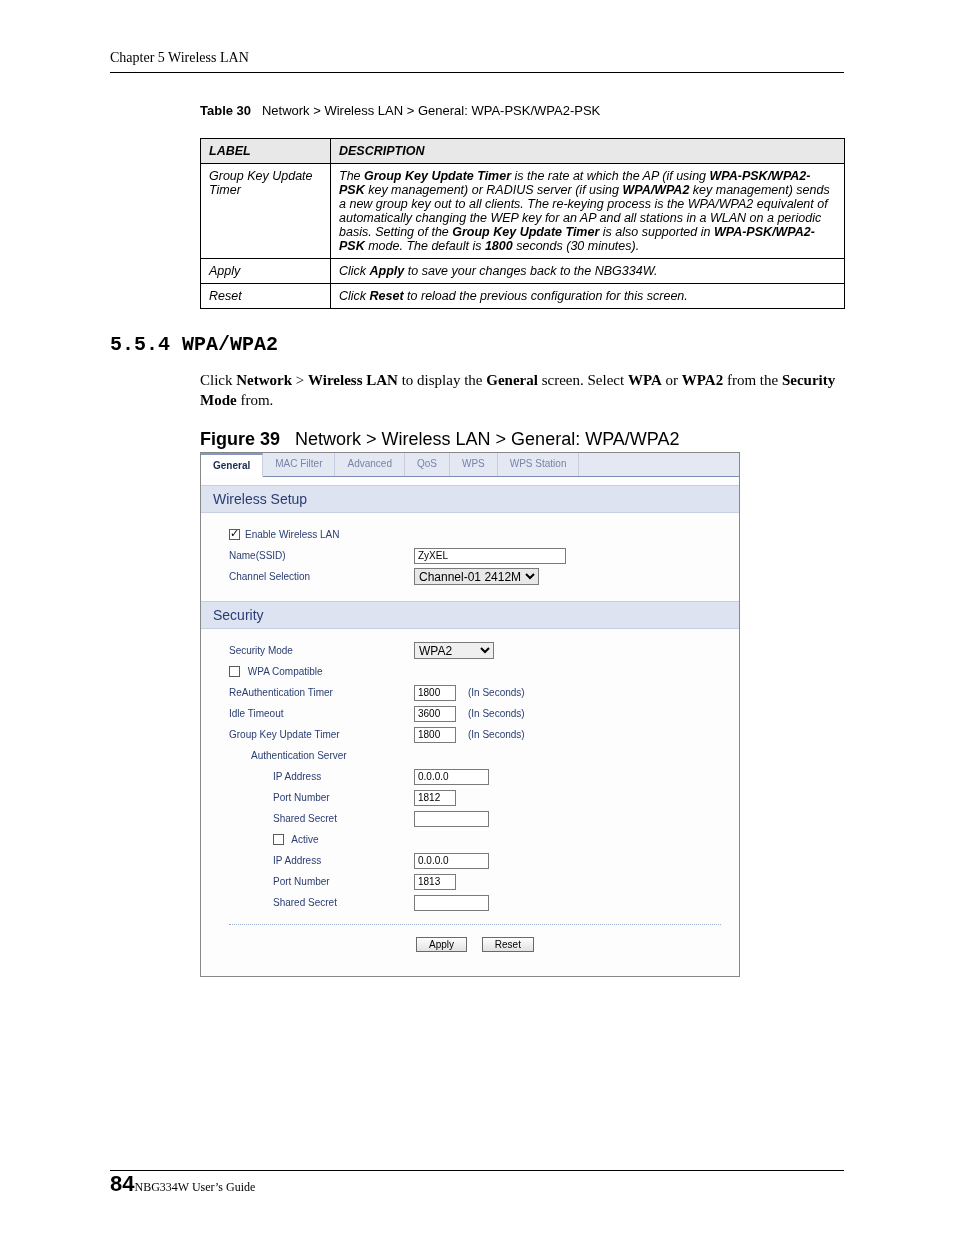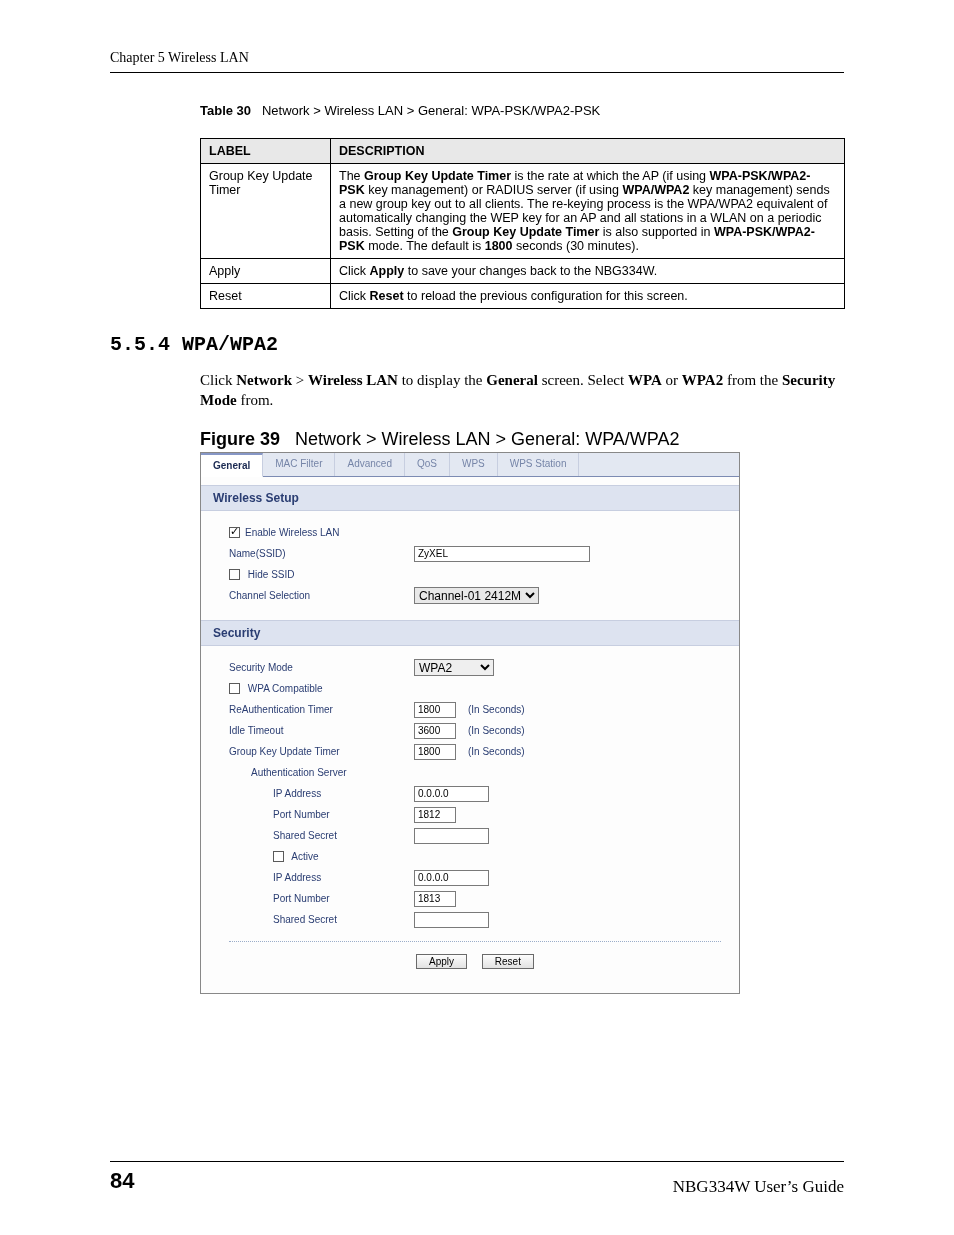--- a/index.html
+++ b/index.html
@@ -23,20 +23,21 @@
       margin-left: 90px;
       margin-bottom: 20px;
     }
     .table-caption b { font-weight: bold; }
     table.doc-table {
       border-collapse: collapse;
       width: 645px;
       margin-left: 90px;
       margin-bottom: 24px;
       font-size: 12.5px;
+      font-style: italic;
     }
     table.doc-table th, table.doc-table td {
       border: 1px solid #000;
       padding: 5px 8px;
       text-align: left;
       vertical-align: top;
     }
     table.doc-table th {
       background: #e8e8e8;
       font-weight: bold;
@@ -86,22 +87,22 @@
       color: #1b2a52;
       font-weight: bold;
       background: #fff;
       border-top: 2px solid #8697c6;
       border-bottom: 1px solid #fff;
       margin-bottom: -1px;
     }
     .section-bar {
       background: #dde3f0;
       color: #2a3d72;
-      font-weight: bold;
-      font-size: 12px;
+      font-weight: normal;
+      font-size: 14px;
       padding: 5px 12px;
       border-top: 1px solid #c7cee0;
       border-bottom: 1px solid #c7cee0;
     }
     .form-area {
       padding: 10px 18px 12px 28px;
     }
     .form-row {
       display: flex;
       align-items: center;
@@ -135,21 +136,21 @@
     }
     .text-input {
       border: 1px solid #7a7a7a;
       font-size: 10px;
       padding: 1px 3px;
       height: 16px;
       background: #fff;
       color: #000;
       font-family: Verdana, Arial, sans-serif;
     }
-    .text-input.w-ssid { width: 176px; }
+    .text-input.w-ssid { width: 152px; }
     .text-input.w-num  { width: 42px; }
     .text-input.w-ip   { width: 75px; }
     .select-input {
       border: 1px solid #7a7a7a;
       font-size: 12px;
       height: 17px;
       background: #efefef;
       font-family: Verdana, Arial, sans-serif;
     }
     .select-input.w-chan { width: 125px; background:#e8e8e8;}
@@ -169,32 +170,30 @@
       margin: 0 6px;
       font-family: Verdana, Arial, sans-serif;
     }
     
     .page-footer {
       position: absolute;
       bottom: 38px;
       left: 110px;
       right: 110px;
       border-top: 1px solid #000;
-      padding-top: 6px;
       display: flex;
-      justify-content: space-between;
       align-items: flex-start;
     }
     .page-number {
       font-size: 22px;
       font-weight: bold;
       font-family: Arial, sans-serif;
     }
     .guide-name {
-      font-size: 17px;
+      font-size: 12px;
       font-family: "Times New Roman", serif;
       margin-top: 9px;
     }
   </style>
 </head>
 <body>
 
 <div class="chapter-header">Chapter 5 Wireless LAN</div>
 
 <div class="table-caption">
@@ -255,26 +254,20 @@
   <div class="form-area">
     <div class="form-row">
       <span class="checkbox checked"></span>
       <span class="form-value">Enable Wireless LAN</span>
     </div>
     <div class="form-row">
       <span class="form-label">Name(SSID)</span>
       <input class="text-input w-ssid" value="ZyXEL" style="">
     </div>
     <div class="form-row">
-      <span class="form-label">
-        <span class="checkbox"></span>
-        <span>Hide SSID</span>
-      </span>
-    </div>
-    <div class="form-row">
       <span class="form-label">Channel Selection</span>
       <select class="select-input w-chan">
         <option>Channel-01 2412MHz</option>
       </select>
     </div>
   </div>
 
   <div class="section-bar">Security</div>
   <div class="form-area">
     <div class="form-row">

